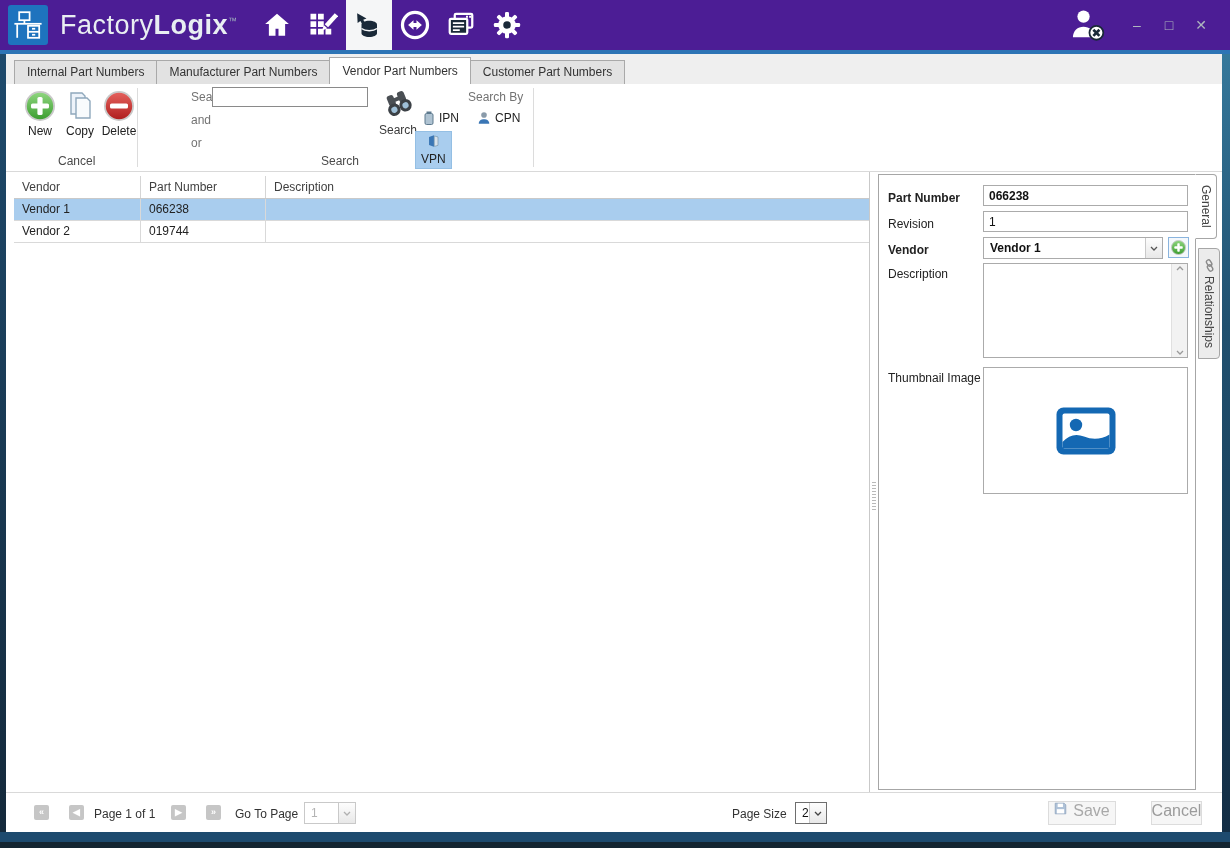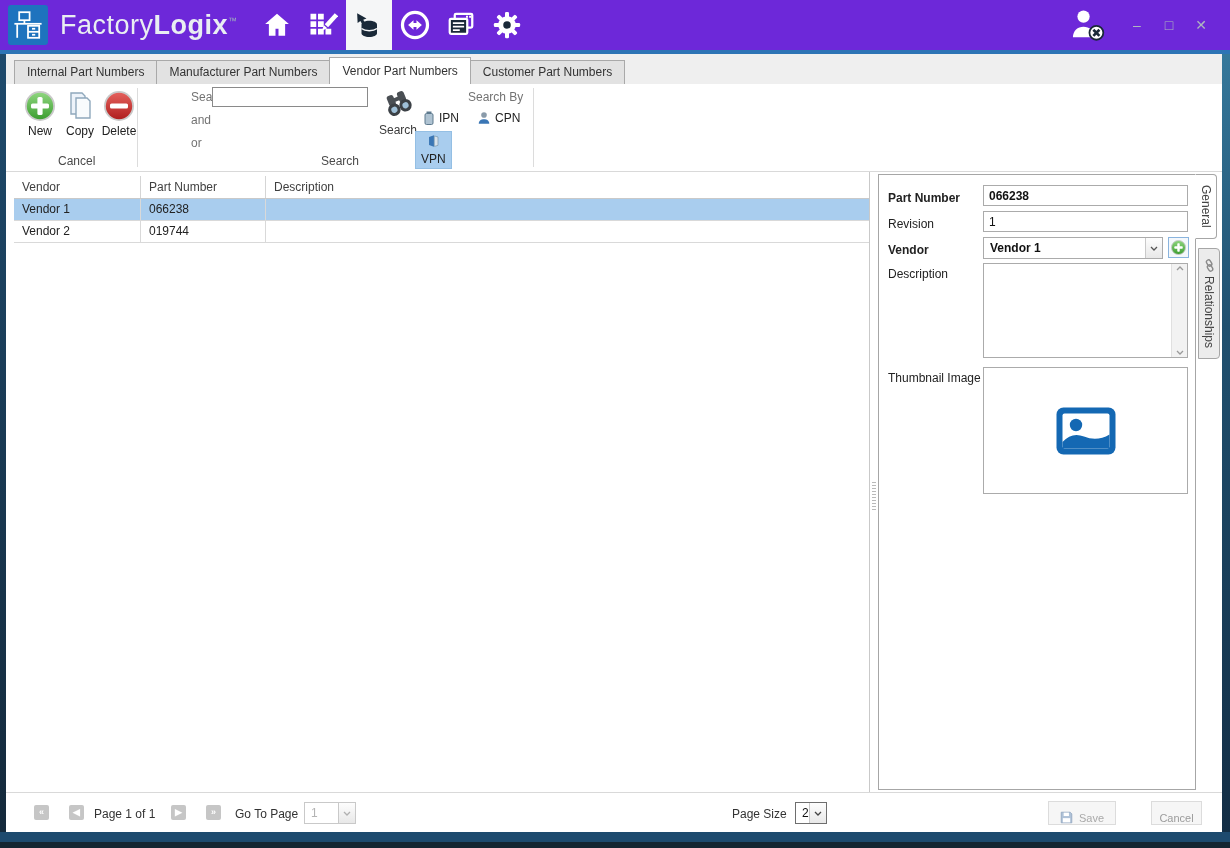--- a/index.html
+++ b/index.html
@@ -6,21 +6,21 @@
   html,body { width:1230px; height:848px; overflow:hidden; }
   body {
     font-family:"Liberation Sans", sans-serif;
     background:#142430;
     position:relative;
     color:#3b3b3b;
   }
   
   .titlebar {
     position:absolute; top:0; left:0; right:0; height:50px;
-    background:#6d28d9; display:flex; align-items:center;
+    background:#4c1d95; display:flex; align-items:center;
   }
   .accent-strip { position:absolute; top:50px; left:0; right:0; height:4px; background:#2D74B5; }
   .frame-right { position:absolute; top:54px; right:0; width:10px; bottom:16px;
     background:linear-gradient(180deg,#35789B 0%,#20506F 35%,#132E45 100%); }
   .frame-left { position:absolute; top:54px; left:0; width:6px; bottom:16px;
     background:linear-gradient(180deg,#1E4A6C 0%,#14293B 100%); }
   .frame-bottom { position:absolute; left:0; right:0; bottom:0; height:16px;
     background:linear-gradient(180deg,#1D4A6E 0%,#1D4A6E 62%,#142531 62%); }
 
   
@@ -112,21 +112,21 @@
   
   .bottombar { height:40px; border-top:1px solid #D9D9D9; position:relative; font-size:12px;
     background:#fff; flex:0 0 auto; }
   .pgbtn { position:absolute; top:12px; width:15px; height:15px; background:#C6C6C6; border-radius:2px;
     color:#fff; font-size:9px; line-height:15px; text-align:center; cursor:pointer; font-weight:700; }
   .bb-label { position:absolute; top:14px; color:#333; }
   .bb-combo { height:22px; top:9px; }
   .bb-combo.disabled .val { color:#B4B4B4; }
   .bb-combo.disabled { border-color:#C9C9C9; }
   .actbtn { position:absolute; top:8px; height:24px; border:1px solid #DCDCDC; background:#F6F6F6;
-    display:flex; align-items:flex-end; justify-content:center; gap:6px; font-size:11px; cursor:default; }
+    display:flex; align-items:flex-start; justify-content:center; gap:6px; font-size:16px; cursor:default; }
   .actbtn .t { color:#A9A9A9; }
 </style>
 </head>
 <body>
 
 <div class="titlebar">
   <div class="logo">
     <svg width="32" height="32" viewBox="0 0 40 40">
       <g stroke="#fff" stroke-width="2.2" fill="none">
         <rect x="9" y="4" width="13" height="10"></rect>

